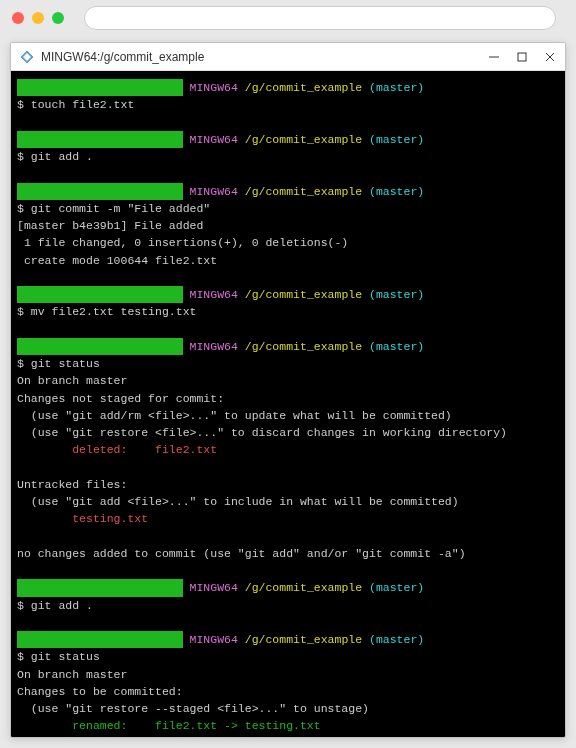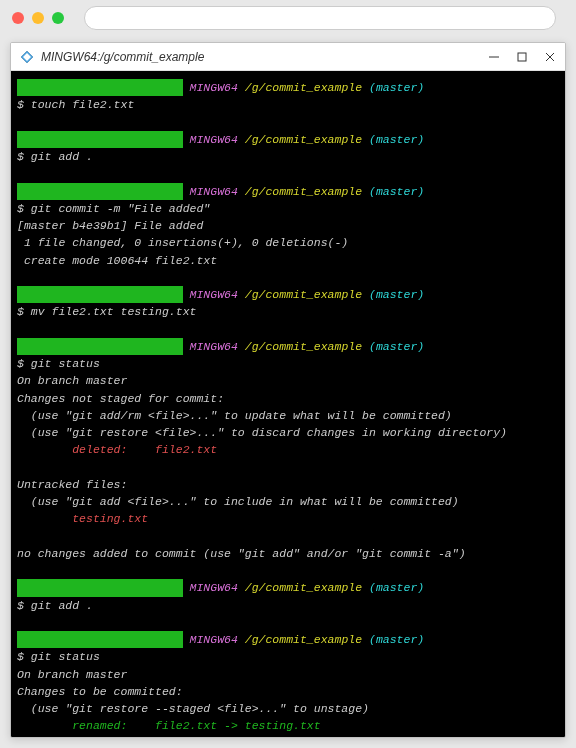--- a/index.html
+++ b/index.html
@@ -14,21 +14,20 @@
       height: 748px;
       overflow: hidden;
     }
     .outer-window {
       width: 576px;
       height: 748px;
       background: #e8e8e8;
       border-radius: 8px 8px 0 0;
       display: flex;
       flex-direction: column;
-      font-style: italic;
     }
     .mac-chrome {
       height: 36px;
       display: flex;
       align-items: center;
       padding: 0 12px;
       gap: 8px;
       background: #e8e8e8;
     }
     .mac-dots {

